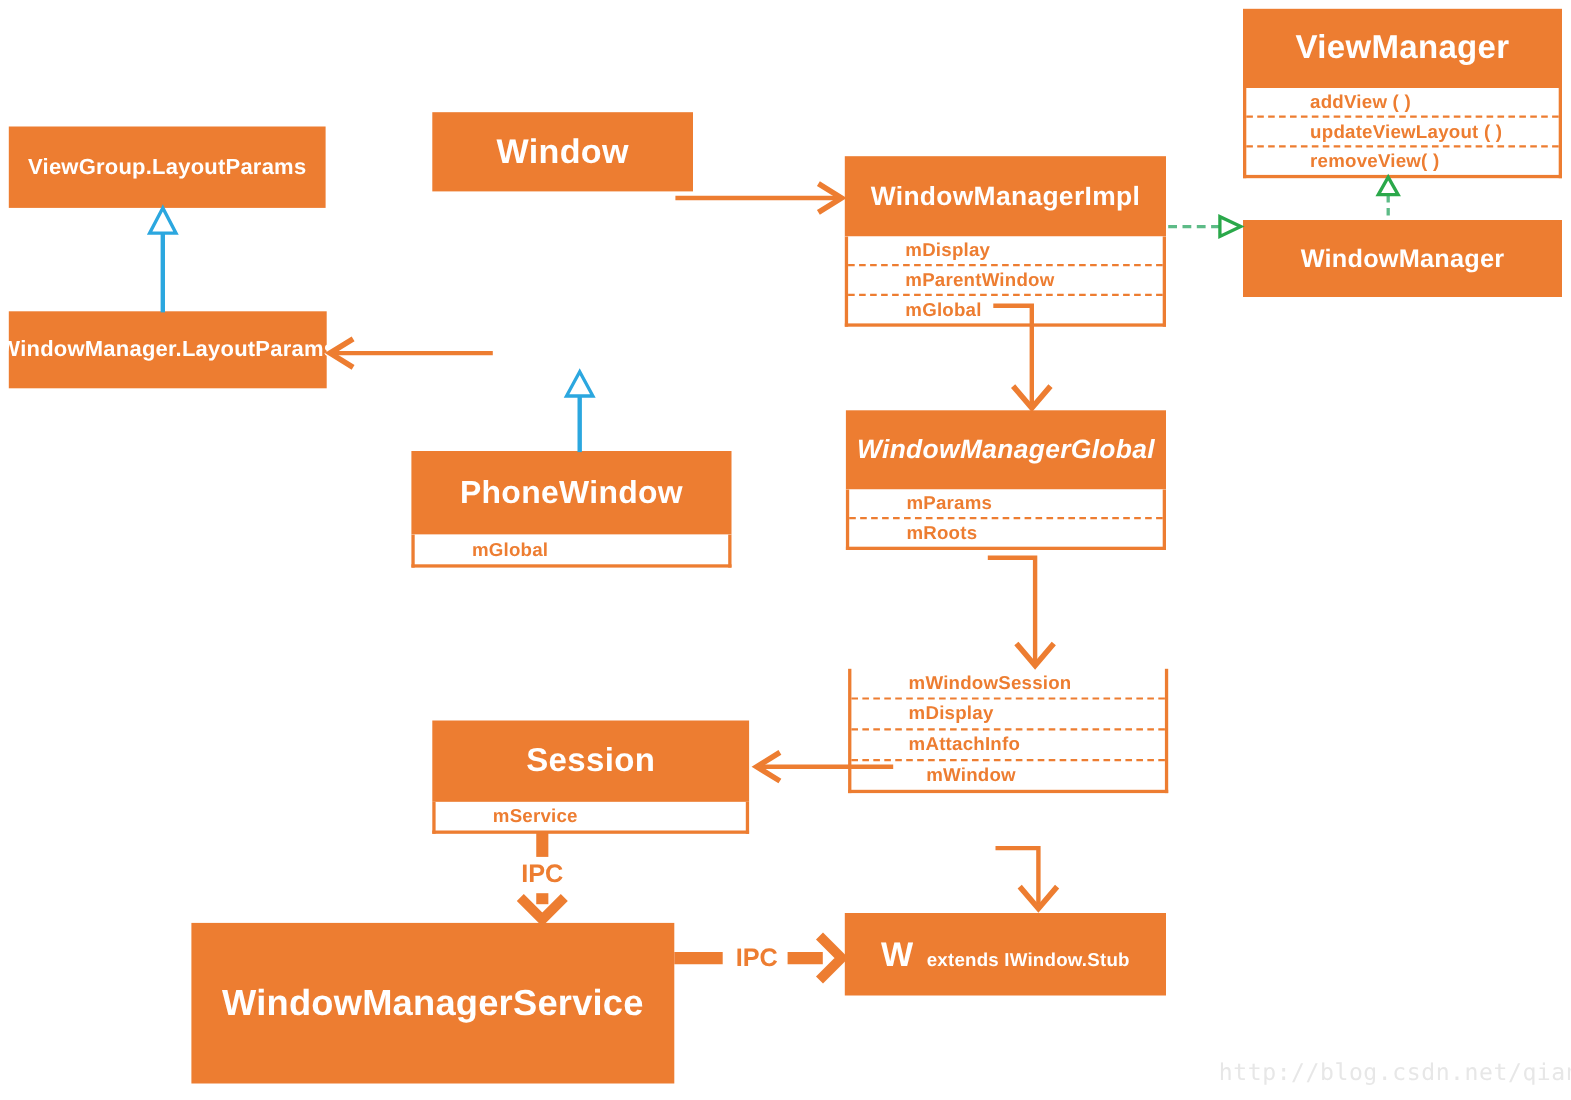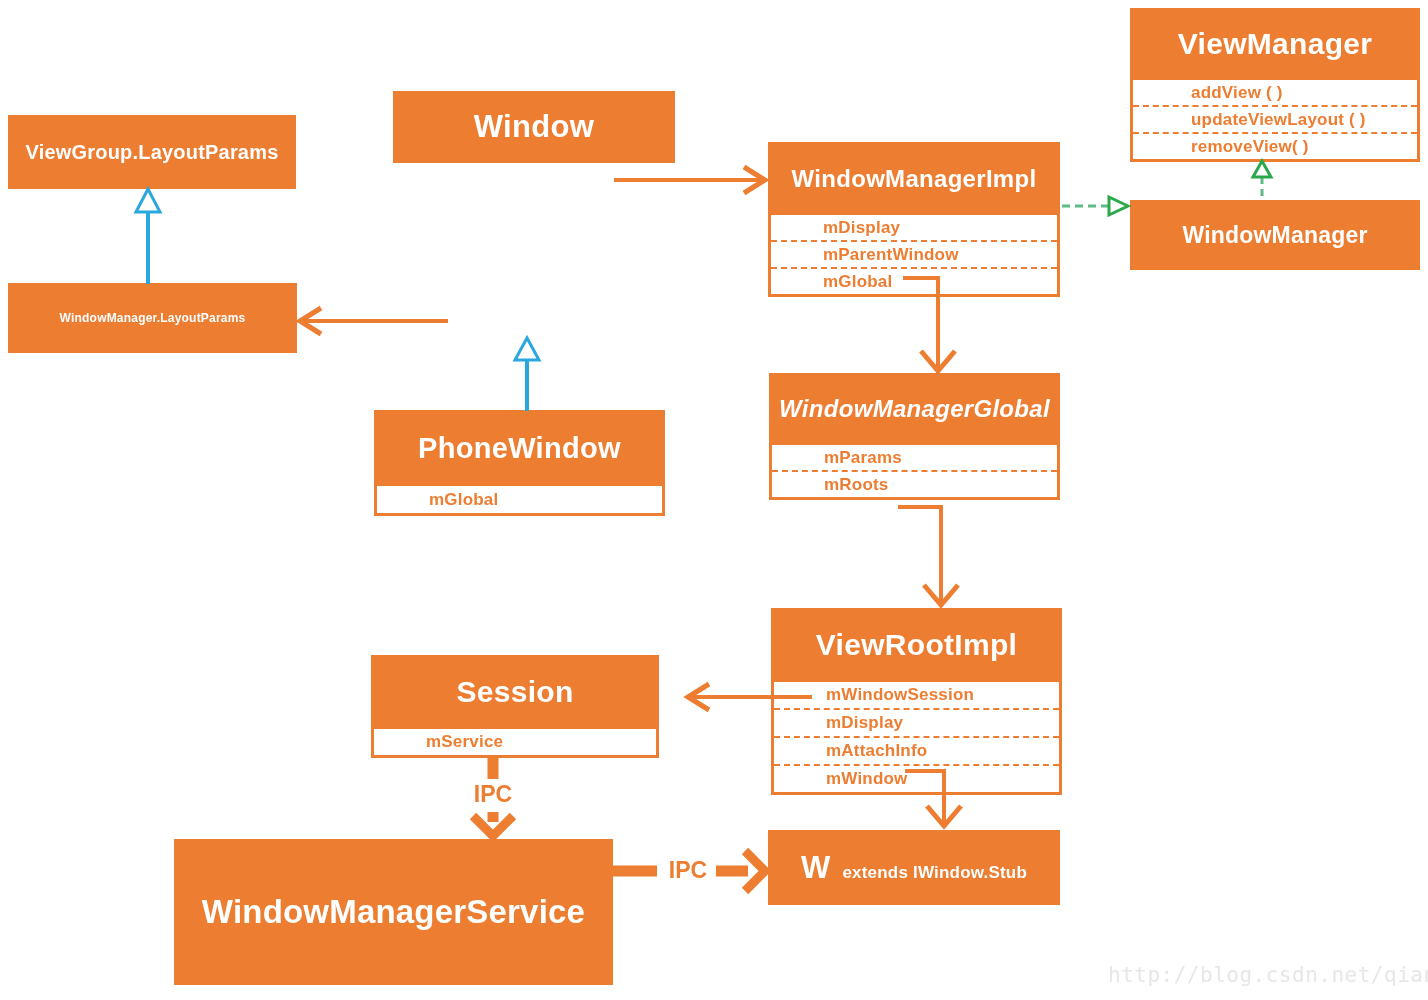--- a/index.html
+++ b/index.html
@@ -42,25 +42,25 @@
 </style>
 </head>
 <body>
 
 <div class="canvas">
 
   <div class="cls plain" style="left:8px;top:115px;width:288px;height:74px;font-size:20px;">
     <span>ViewGroup.LayoutParams</span>
   </div>
 
-  <div class="cls plain" style="left:8px;top:283px;width:289px;height:70px;font-size:12px;">
+  <div class="cls plain" style="left:8px;top:283px;width:289px;height:70px;font-size:20px;">
     <span>WindowManager.LayoutParams</span>
   </div>
 
-  <div class="cls" style="left:393px;top:91px;width:282px;">
+  <div class="cls" style="left:393px;top:102px;width:237px;">
     <div class="hdr" style="height:72px;font-size:31px;">Window</div>
   </div>
 
   <div class="cls" style="left:374px;top:410px;width:291px;">
     <div class="hdr" style="height:76px;font-size:29px;">PhoneWindow</div>
     <div class="body">
       <div class="row" style="height:27px;">mGlobal</div>
     </div>
   </div>
 
@@ -88,30 +88,29 @@
 
   <div class="cls" style="left:769px;top:373px;width:291px;">
     <div class="hdr" style="height:72px;font-size:24px;font-style:italic;">WindowManagerGlobal</div>
     <div class="body">
       <div class="row">mParams</div>
       <div class="row">mRoots</div>
     </div>
   </div>
 
   <div class="cls" style="left:771px;top:608px;width:291px;">
-    <div class="hdr" style="height:74px;font-size:30px;">ViewRootImpl</div>
     <div class="body">
       <div class="row" style="height:26px;">mWindowSession</div>
       <div class="row" style="height:26px;">mDisplay</div>
       <div class="row" style="height:26px;text-align:center;">mAttachInfo</div>
-      <div class="row" style="height:26px;">mWindow</div>
+      <div class="row" style="height:26px;margin-left:16px;">mWindow</div>
     </div>
   </div>
 
-  <div class="cls" style="left:371px;top:655px;width:288px;">
+  <div class="cls" style="left:393px;top:655px;width:288px;">
     <div class="hdr" style="height:74px;font-size:30px;">Session</div>
     <div class="body">
       <div class="row" style="height:26px;">mService</div>
     </div>
   </div>
 
   <div class="cls plain" style="left:174px;top:839px;width:439px;height:146px;font-size:33px;">
     <span>WindowManagerService</span>
   </div>
 

